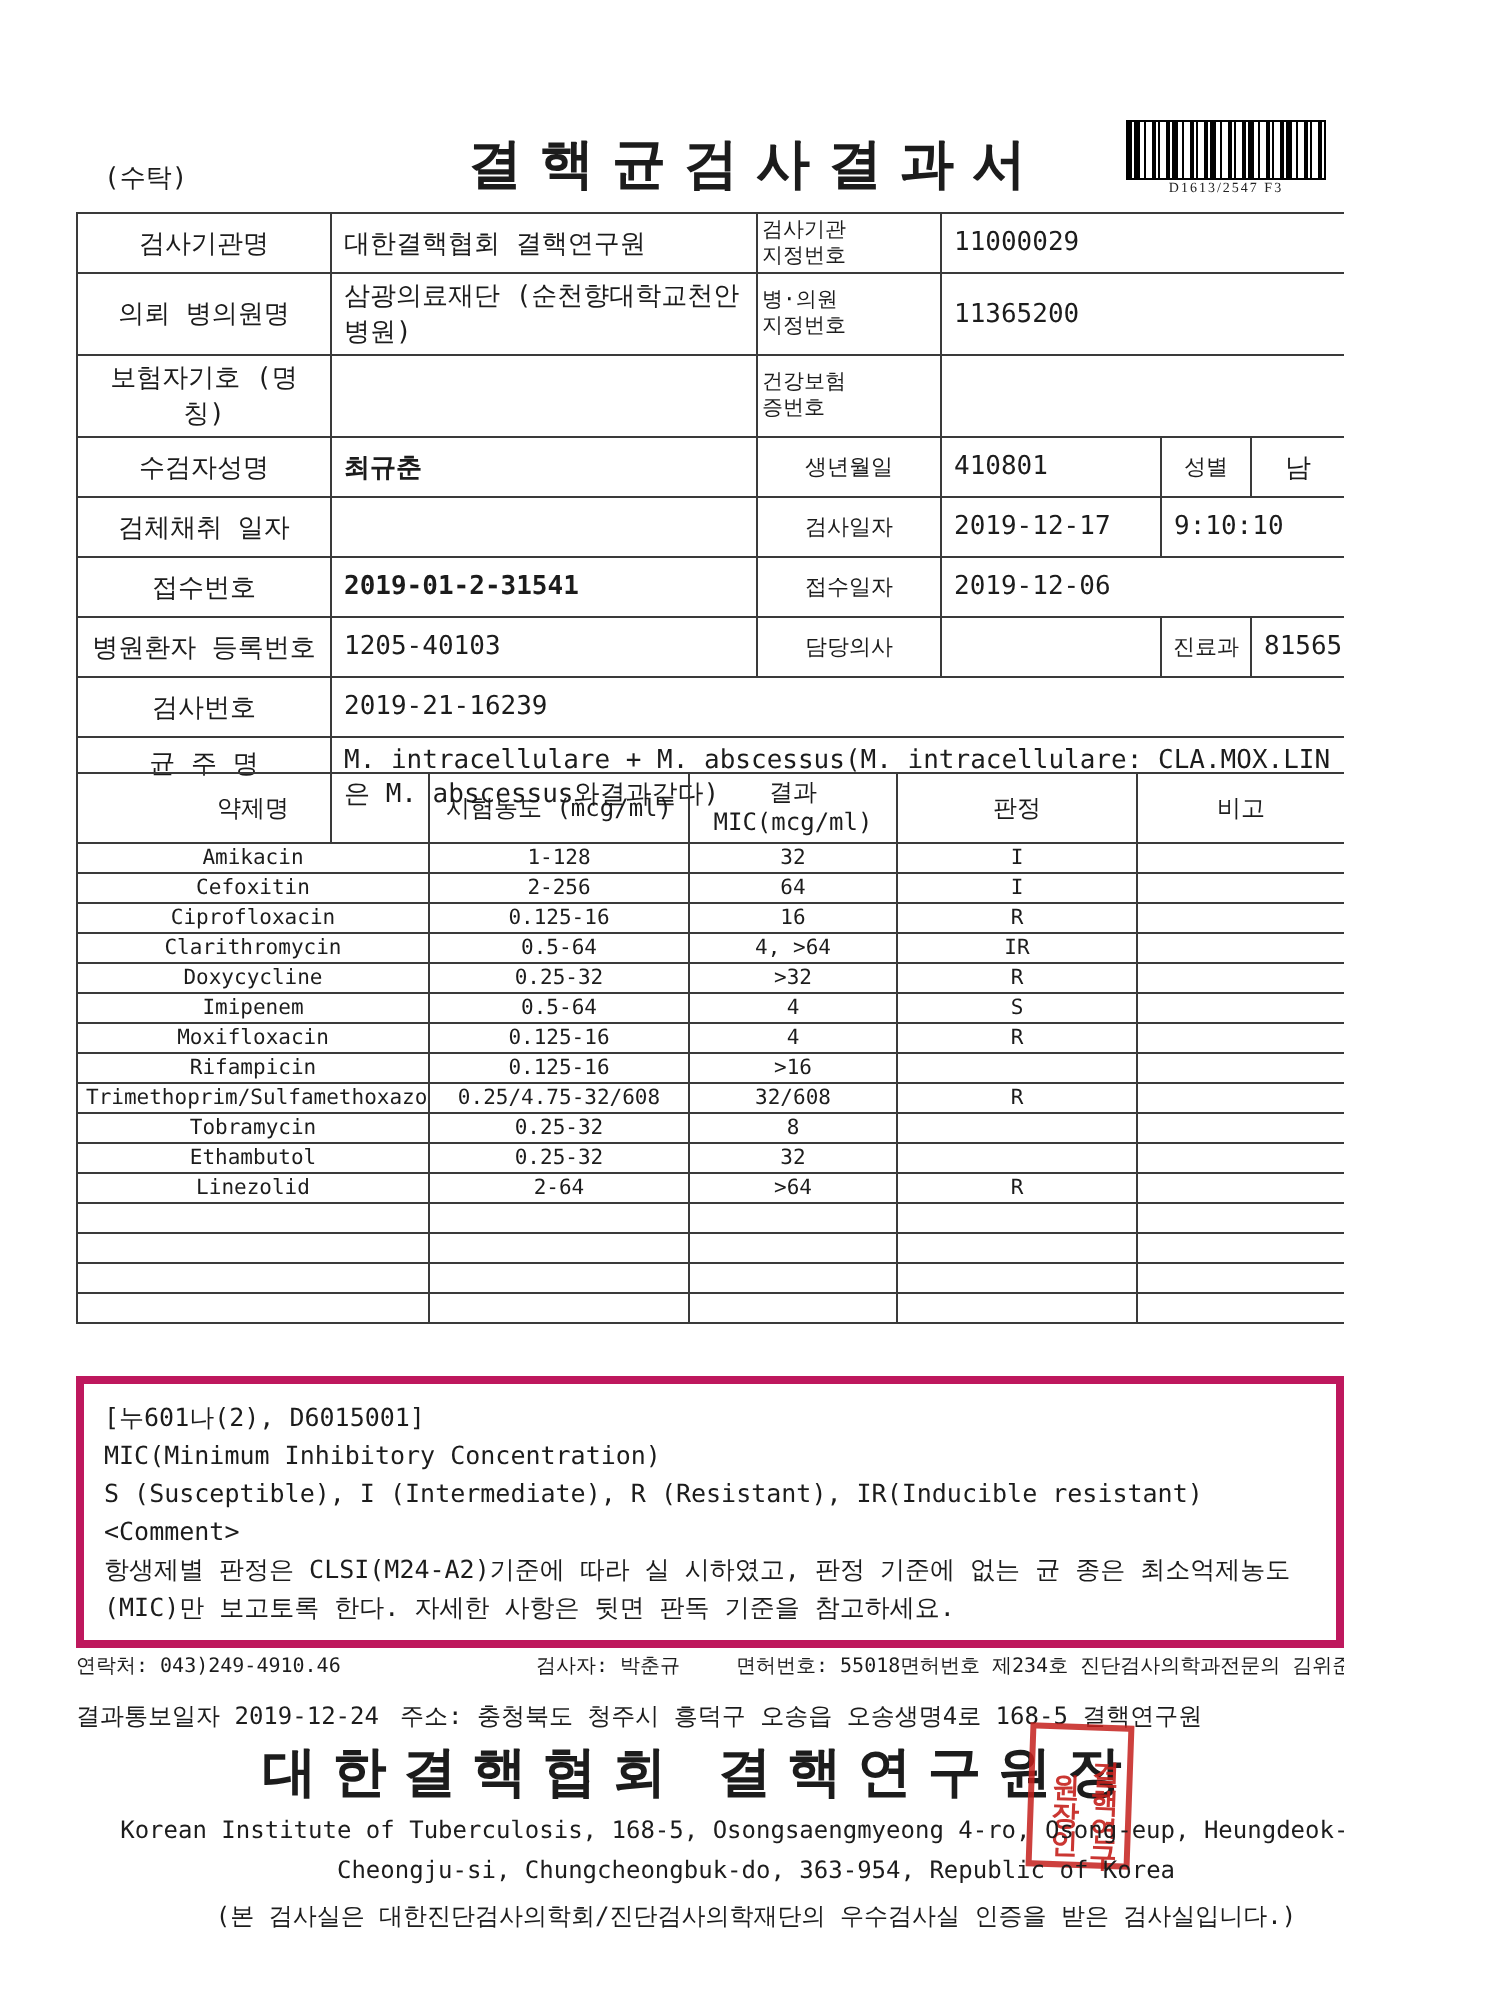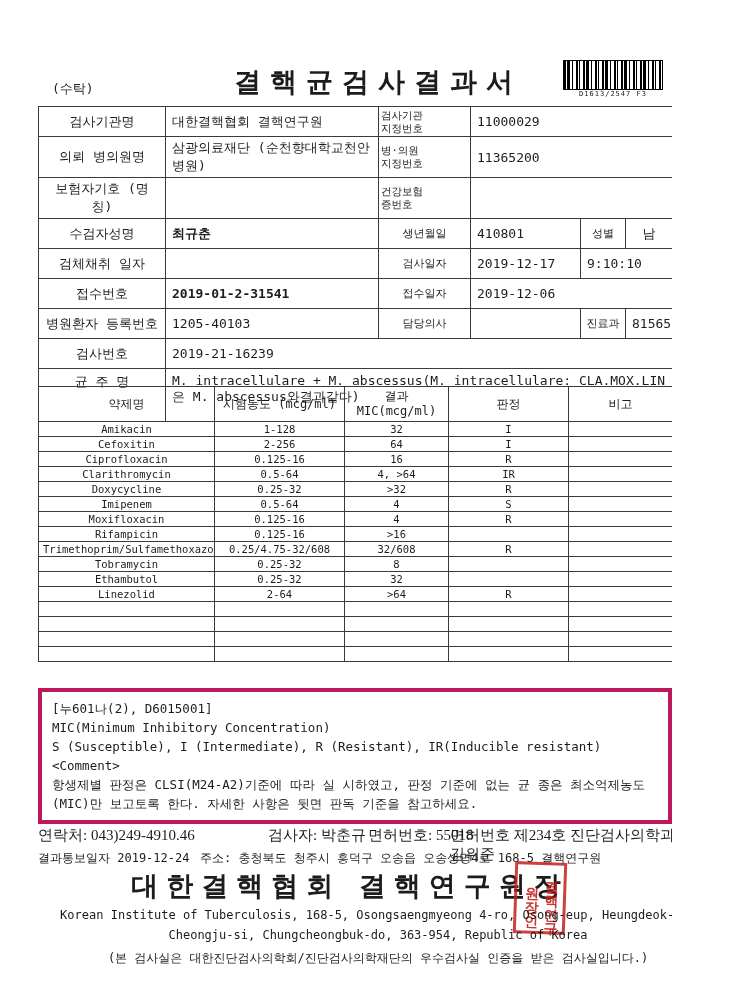--- a/index.html
+++ b/index.html
@@ -3,41 +3,41 @@
 <meta charset="utf-8">
 <style>
   html,body{margin:0;padding:0;background:#ffffff;}
   body{width:756px;height:1001px;font-family:"DejaVu Sans Mono","Liberation Mono",monospace;color:#1c1c1c;}
   .page{position:relative;width:672px;height:1001px;background:#fff;overflow:hidden;}
 
   .consignment{position:absolute;left:52px;top:80px;font-size:13px;}
   .doc-title{position:absolute;left:0;top:64px;width:756px;text-align:center;font-size:27px;font-weight:bold;letter-spacing:9px;font-family:"DejaVu Sans","Liberation Sans",sans-serif;}
   .barcode-wrap{position:absolute;left:563px;top:60px;width:100px;}
   .barcode{height:28px;border:1px solid #000;background:repeating-linear-gradient(90deg,#000 0 2px,#fff 2px 3px,#000 3px 6px,#fff 6px 8px,#000 8px 9px,#fff 9px 12px,#000 12px 14px,#fff 14px 15px,#000 15px 16px,#fff 16px 19px);}
-  .barcode-caption{font-size:7px;text-align:center;letter-spacing:1px;color:#222;}
+  .barcode-caption{font-size:7px;text-align:center;letter-spacing:1px;color:#222;font-family:Liberation Serif, serif;}
 
   table{border-collapse:collapse;table-layout:fixed;}
   td,th{border:1px solid #3a3a3a;padding:2px 6px;overflow:hidden;}
 
   .info-table{position:absolute;left:38px;top:106px;width:634px;font-size:13px;}
   .info-table td{height:25px;}
   .info-table td.strain-row{height:46px;vertical-align:top;padding-top:4px;}
   .lab{text-align:center;margin-top:31px;}
   .small-label{font-size:10.5px;line-height:1.2;text-align:left;white-space:pre-line;padding:1px 2px;}
   .tiny{font-size:11px;text-align:center;padding:1px 2px;}
   .bold{font-weight:bold;}
   .ctr{text-align:center;}
 
   .drug-table{position:absolute;left:38px;top:386px;width:634px;font-size:10.5px;}
   .drug-table thead td{height:28px;text-align:center;font-size:12px;white-space:pre-line;line-height:1.25;vertical-align:middle;}
   .drug-table tbody td{height:12px;text-align:center;padding:1px 4px;white-space:nowrap;}
 
   .comment-box{position:absolute;left:38px;top:688px;width:634px;box-sizing:border-box;border:4px solid #be185d;padding:7px 10px;font-size:12.5px;line-height:1.52;}
 
-  .footer-line1{position:absolute;left:38px;top:826px;width:700px;font-size:15px;font-family:Liberation Serif, serif;}
+  .footer-line1{position:absolute;left:38px;top:826px;width:700px;font-size:10px;}
   .footer-line1 .seg2{position:absolute;left:190px;top:0;margin-left:40px;}
   .footer-line1 .seg3{position:absolute;left:330px;top:0;}
   .footer-line1 .seg4{position:absolute;left:412px;top:0;}
   .footer-line2{position:absolute;left:38px;top:850px;width:700px;font-size:12px;}
   .footer-line2 .seg2{position:absolute;left:162px;top:0;}
   .org-title{position:absolute;left:0;top:868px;width:700px;text-align:center;font-size:27px;font-weight:bold;letter-spacing:8px;font-family:"DejaVu Sans","Liberation Sans",sans-serif;}
   .eng-addr1{position:absolute;left:0;top:908px;width:756px;text-align:center;font-size:12px;}
   .eng-addr2{position:absolute;left:0;top:928px;width:756px;text-align:center;font-size:12px;}
   .accreditation{position:absolute;left:0;top:950px;width:756px;text-align:center;font-size:12px;}
 

